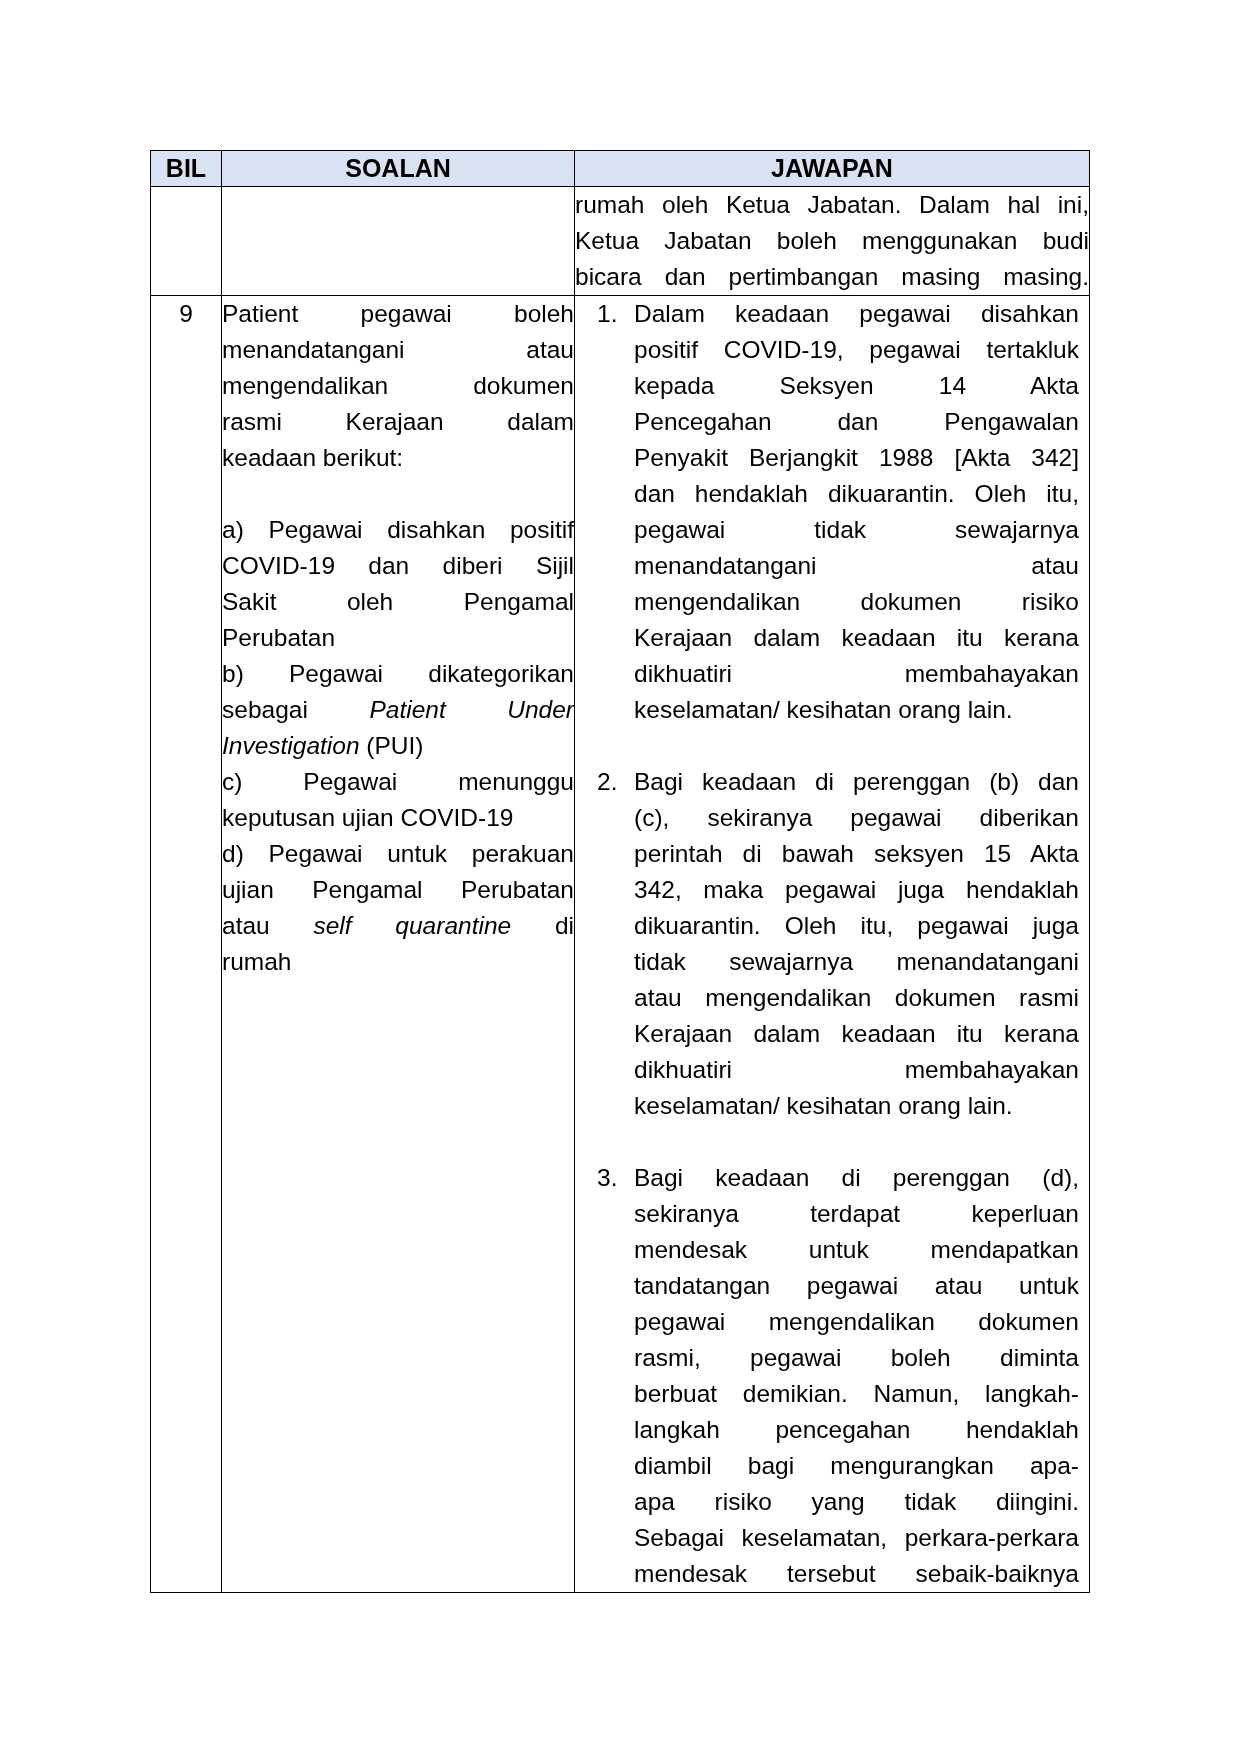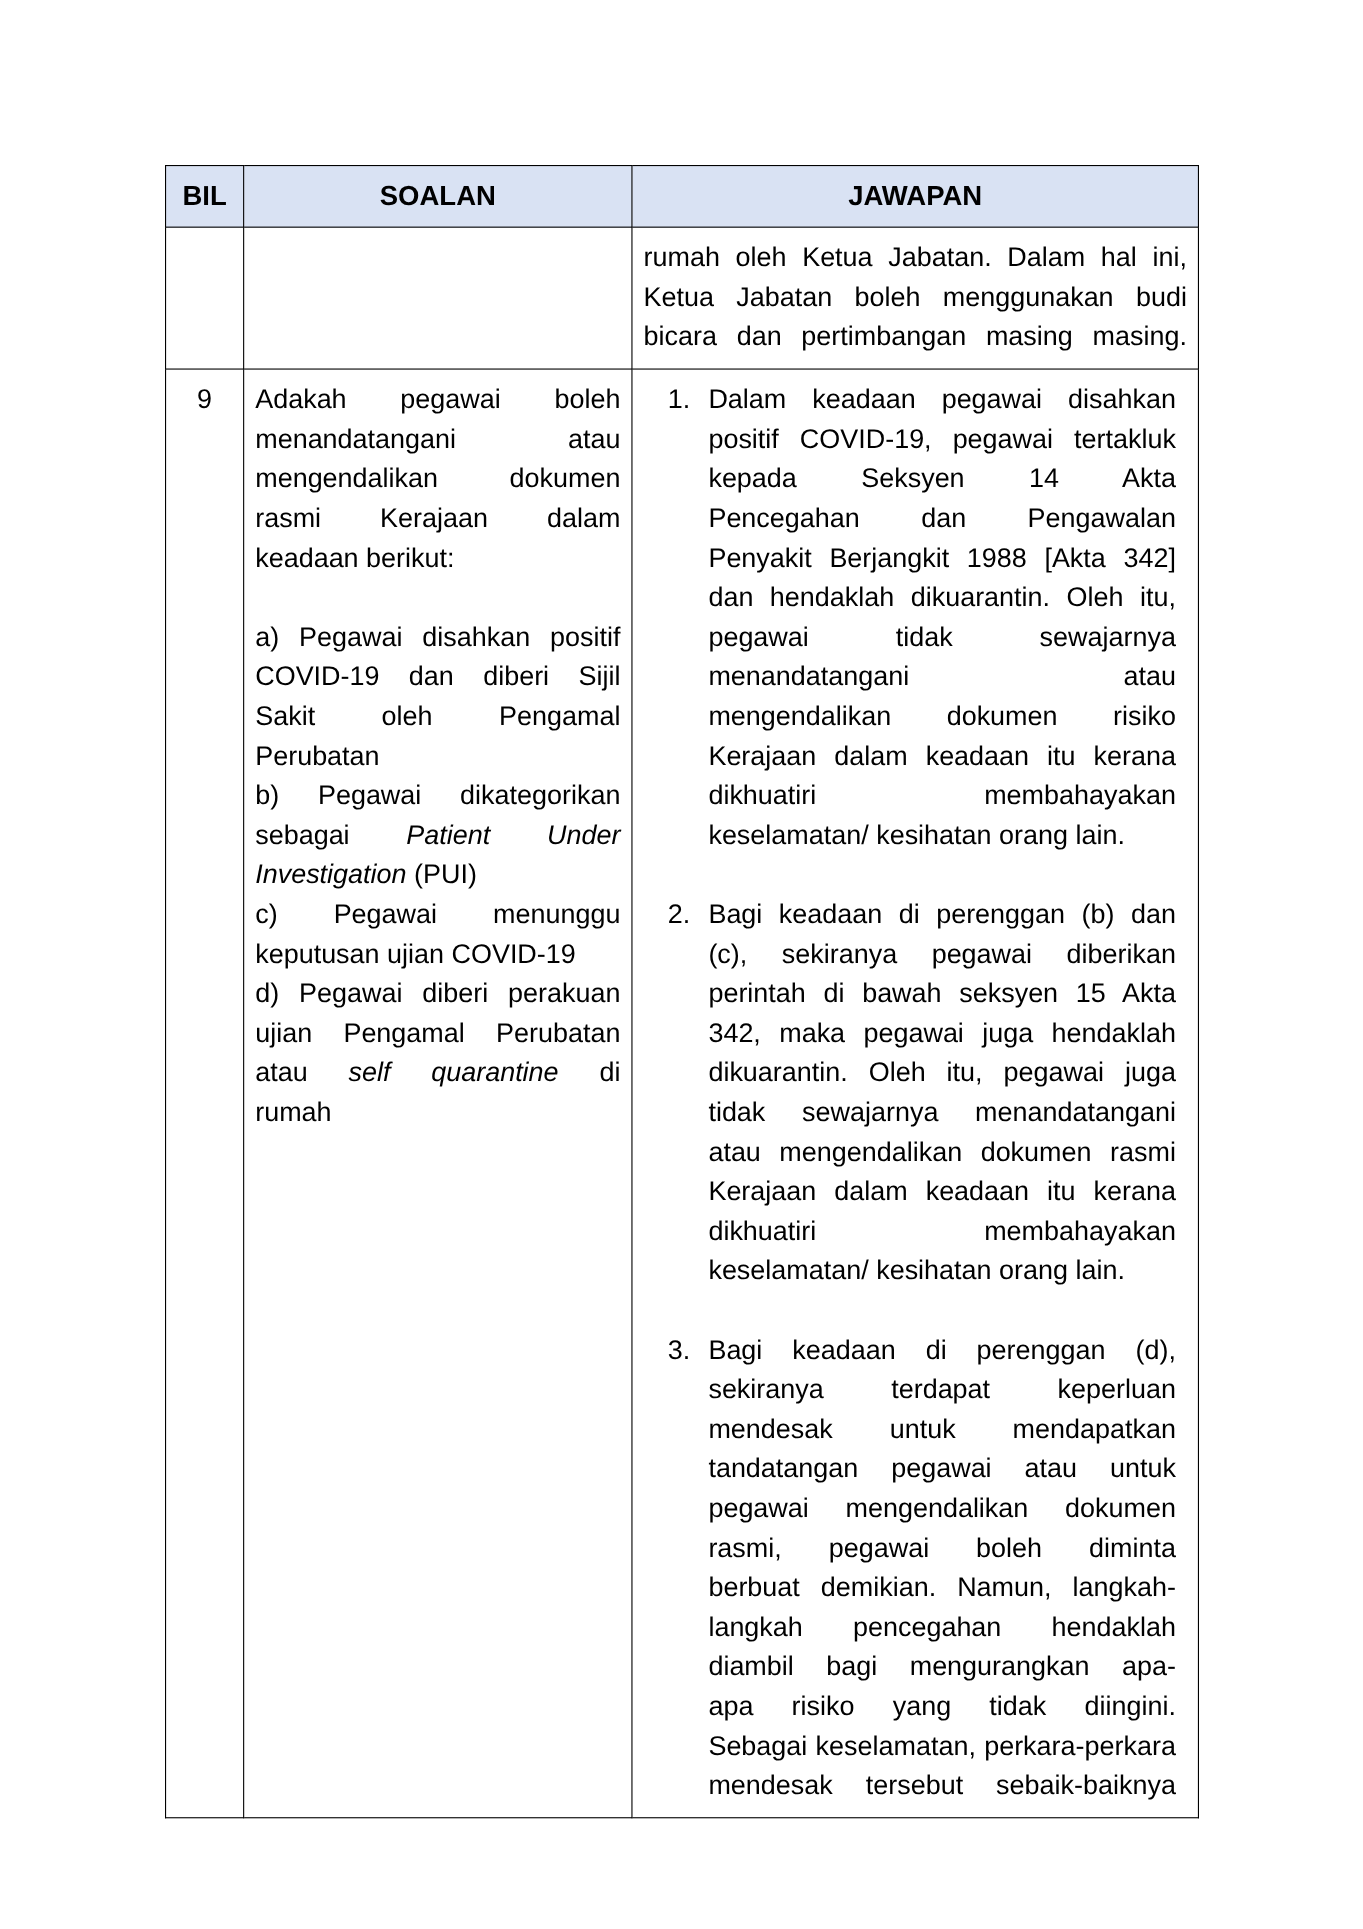--- a/index.html
+++ b/index.html
@@ -1,20 +1,20 @@
 <!DOCTYPE html>
 <html><head>
 <meta charset="utf-8">
 <style>
   html, body { margin: 0; padding: 0; background: #ffffff; }
   body { width: 1239px; height: 1754px; position: relative; overflow: hidden;
          font-family: "Liberation Sans", sans-serif; color: #000; }
   table.faq { position: absolute; left: 150px; top: 150px; width: 939px;
               border-collapse: collapse; table-layout: fixed; }
-  table.faq td, table.faq th { border: 1.5px solid #000; vertical-align: top; padding: 10px; }
+  table.faq td, table.faq th { border: 1.5px solid #000; vertical-align: top; padding: 0; }
   col.c-bil { width: 71px; }
   col.c-soalan { width: 353px; }
   col.c-jawapan { width: 515px; }
   th { background: #D9E2F3; font-weight: bold; font-size: 25px; height: 35px;
        line-height: 34px; text-align: center; }
   .cell { font-size: 24.5px; line-height: 36px; margin-top: 24px; }
   .bil { text-align: center; padding-top: 0; }
   .q { padding: 0 10px 0 10px; text-align: justify; }
   .ans-cont { padding: 0 10px 0 10px; text-align: justify; }
   .row1 td { height: 107px; }
@@ -51,21 +51,21 @@
       <td class="cell ans-cont">
         <span class="line">rumah oleh Ketua Jabatan. Dalam hal ini,</span>
         <span class="line">Ketua Jabatan boleh menggunakan budi</span>
         <span class="line">bicara dan pertimbangan masing masing.</span>
       </td>
     </tr>
     <tr class="row2">
       <td class="cell bil">9</td>
       <td class="cell q">
         <div>
-          <span class="line">Adakah pegawai boleh</span>
+          <span class="line">Patient pegawai boleh</span>
           <span class="line">menandatangani atau</span>
           <span class="line">mengendalikan dokumen</span>
           <span class="line">rasmi Kerajaan dalam</span>
           <span class="line last">keadaan berikut:</span>
         </div>
         <div class="gap"></div>
         <div>
           <span class="line">a) Pegawai disahkan positif</span>
           <span class="line">COVID-19 dan diberi Sijil</span>
           <span class="line">Sakit oleh Pengamal</span>
@@ -74,21 +74,21 @@
         <div>
           <span class="line">b) Pegawai dikategorikan</span>
           <span class="line"><span>sebagai</span> <i>Patient Under</i></span>
           <span class="line last"><i>Investigation</i><span> (PUI)</span></span>
         </div>
         <div>
           <span class="line">c) Pegawai menunggu</span>
           <span class="line last">keputusan ujian COVID-19</span>
         </div>
         <div>
-          <span class="line">d) Pegawai diberi perakuan</span>
+          <span class="line">d) Pegawai untuk perakuan</span>
           <span class="line">ujian Pengamal Perubatan</span>
           <span class="line"><span>atau </span><i>self</i> <i>quarantine</i><span> di</span></span>
           <span class="line last">rumah</span>
         </div>
       </td>
       <td class="cell">
         <ol class="answers" id="answers">
             <li>
               <span class="num">1.</span>
               <span class="line">Dalam keadaan pegawai disahkan</span>

